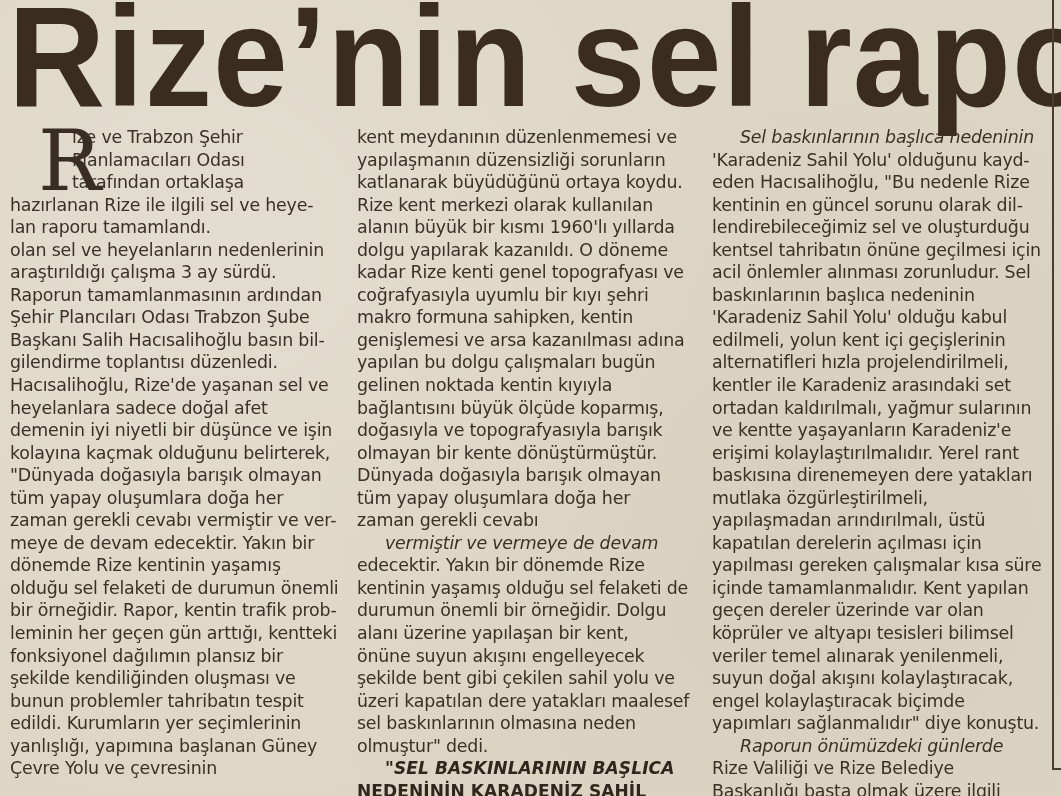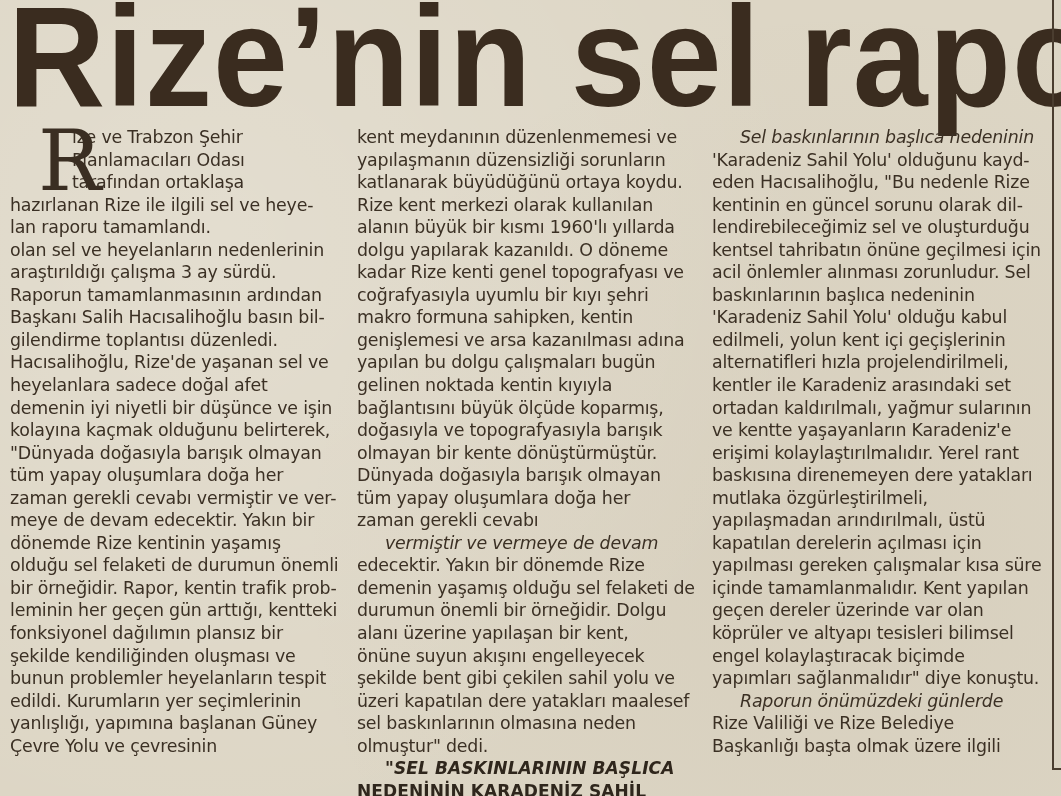--- a/index.html
+++ b/index.html
@@ -76,37 +76,38 @@
 <div class="col col1">
   <span class="dropcap">R</span>
   <span class="line dropcap-line">ize ve Trabzon Şehir</span>
   <span class="line dropcap-line">Planlamacıları Odası</span>
   <span class="line dropcap-line">tarafından ortaklaşa</span>
   <span class="line">hazırlanan Rize ile ilgili sel ve heye-</span>
   <span class="line">lan raporu tamamlandı.</span>
   <span class="line">olan sel ve heyelanların nedenlerinin</span>
   <span class="line">araştırıldığı çalışma 3 ay sürdü.</span>
   <span class="line">Raporun tamamlanmasının ardından</span>
+  <span class="line">Şehir Plancıları Odası Trabzon Şube</span>
   <span class="line">Başkanı Salih Hacısalihoğlu basın bil-</span>
   <span class="line">gilendirme toplantısı düzenledi.</span>
   <span class="line">Hacısalihoğlu, Rize'de yaşanan sel ve</span>
   <span class="line">heyelanlara sadece doğal afet</span>
   <span class="line">demenin iyi niyetli bir düşünce ve işin</span>
   <span class="line">kolayına kaçmak olduğunu belirterek,</span>
   <span class="line">"Dünyada doğasıyla barışık olmayan</span>
   <span class="line">tüm yapay oluşumlara doğa her</span>
   <span class="line">zaman gerekli cevabı vermiştir ve ver-</span>
   <span class="line">meye de devam edecektir. Yakın bir</span>
   <span class="line">dönemde Rize kentinin yaşamış</span>
   <span class="line">olduğu sel felaketi de durumun önemli</span>
   <span class="line">bir örneğidir. Rapor, kentin trafik prob-</span>
   <span class="line">leminin her geçen gün arttığı, kentteki</span>
   <span class="line">fonksiyonel dağılımın plansız bir</span>
   <span class="line">şekilde kendiliğinden oluşması ve</span>
-  <span class="line">bunun problemler heyelanların tespit</span>
+  <span class="line">bunun problemler tahribatın tespit</span>
   <span class="line">edildi. Kurumların yer seçimlerinin</span>
   <span class="line">yanlışlığı, yapımına başlanan Güney</span>
   <span class="line">Çevre Yolu ve çevresinin</span>
 
 </div>
 
 <div class="col col2">
   <span class="line">kent meydanının düzenlenmemesi ve</span>
   <span class="line">yapılaşmanın düzensizliği sorunların</span>
   <span class="line">katlanarak büyüdüğünü ortaya koydu.</span>
@@ -120,21 +121,21 @@
   <span class="line">yapılan bu dolgu çalışmaları bugün</span>
   <span class="line">gelinen noktada kentin kıyıyla</span>
   <span class="line">bağlantısını büyük ölçüde koparmış,</span>
   <span class="line">doğasıyla ve topografyasıyla barışık</span>
   <span class="line">olmayan bir kente dönüştürmüştür.</span>
   <span class="line">Dünyada doğasıyla barışık olmayan</span>
   <span class="line">tüm yapay oluşumlara doğa her</span>
   <span class="line">zaman gerekli cevabı</span>
   <span class="line indent">vermiştir ve vermeye de devam</span>
   <span class="line">edecektir. Yakın bir dönemde Rize</span>
-  <span class="line">demenin yaşamış olduğu sel felaketi de</span>
+  <span class="line">kentinin yaşamış olduğu sel felaketi de</span>
   <span class="line">durumun önemli bir örneğidir. Dolgu</span>
   <span class="line">alanı üzerine yapılaşan bir kent,</span>
   <span class="line">önüne suyun akışını engelleyecek</span>
   <span class="line">şekilde bent gibi çekilen sahil yolu ve</span>
   <span class="line">üzeri kapatılan dere yatakları maalesef</span>
   <span class="line">sel baskınlarının olmasına neden</span>
   <span class="line">olmuştur" dedi.</span>
   <span class="line subhead indent">"SEL BASKINLARININ BAŞLICA</span>
   <span class="line subhead">NEDENİNİN KARADENİZ SAHİL</span>
 
@@ -157,19 +158,21 @@
   <span class="line">ve kentte yaşayanların Karadeniz'e</span>
   <span class="line">erişimi kolaylaştırılmalıdır. Yerel rant</span>
   <span class="line">baskısına direnemeyen dere yatakları</span>
   <span class="line">mutlaka özgürleştirilmeli,</span>
   <span class="line">yapılaşmadan arındırılmalı, üstü</span>
   <span class="line">kapatılan derelerin açılması için</span>
   <span class="line">yapılması gereken çalışmalar kısa süre</span>
   <span class="line">içinde tamamlanmalıdır. Kent yapılan</span>
   <span class="line">geçen dereler üzerinde var olan</span>
   <span class="line">köprüler ve altyapı tesisleri bilimsel</span>
+  <span class="line">veriler temel alınarak yenilenmeli,</span>
+  <span class="line">suyun doğal akışını kolaylaştıracak,</span>
   <span class="line">engel kolaylaştıracak biçimde</span>
   <span class="line">yapımları sağlanmalıdır" diye konuştu.</span>
   <span class="line indent">Raporun önümüzdeki günlerde</span>
   <span class="line">Rize Valiliği ve Rize Belediye</span>
   <span class="line">Başkanlığı başta olmak üzere ilgili</span>
 
 </div>
 
 </body></html>

